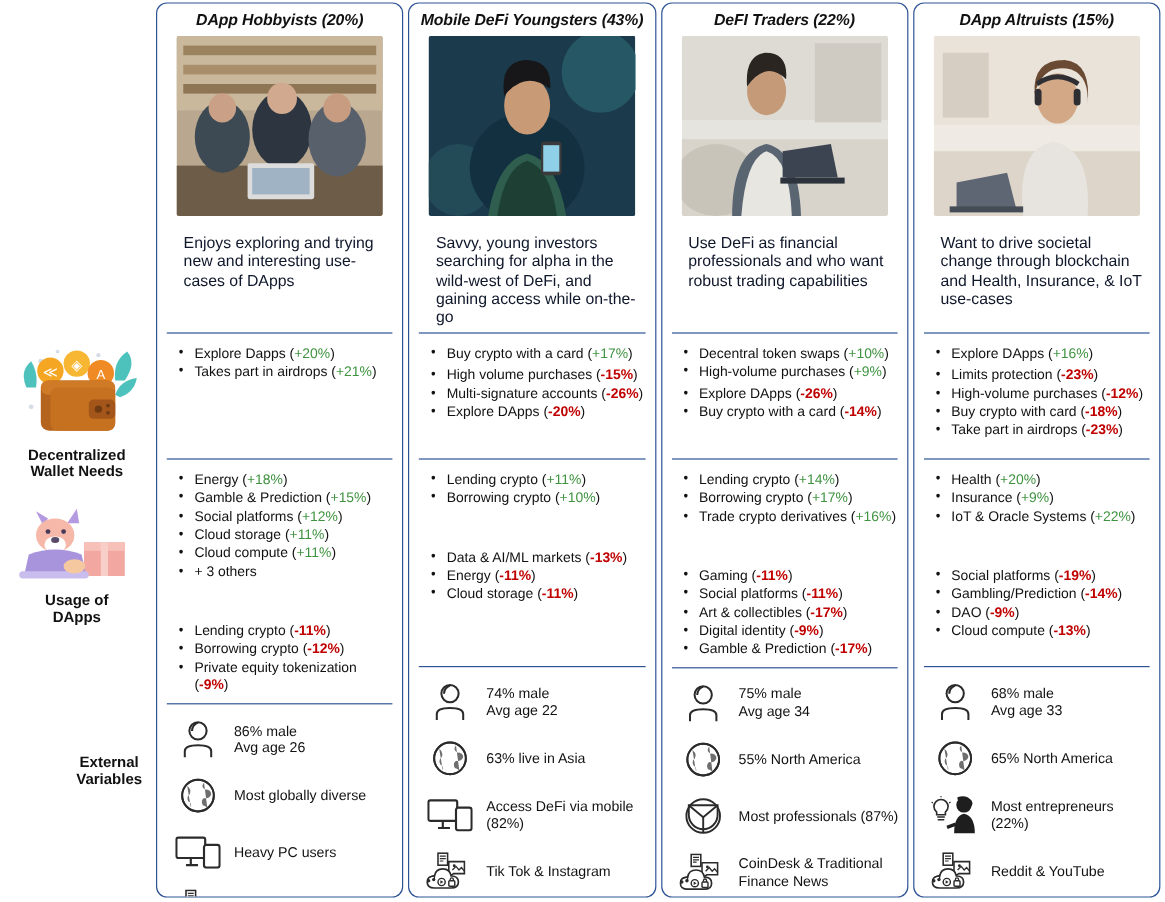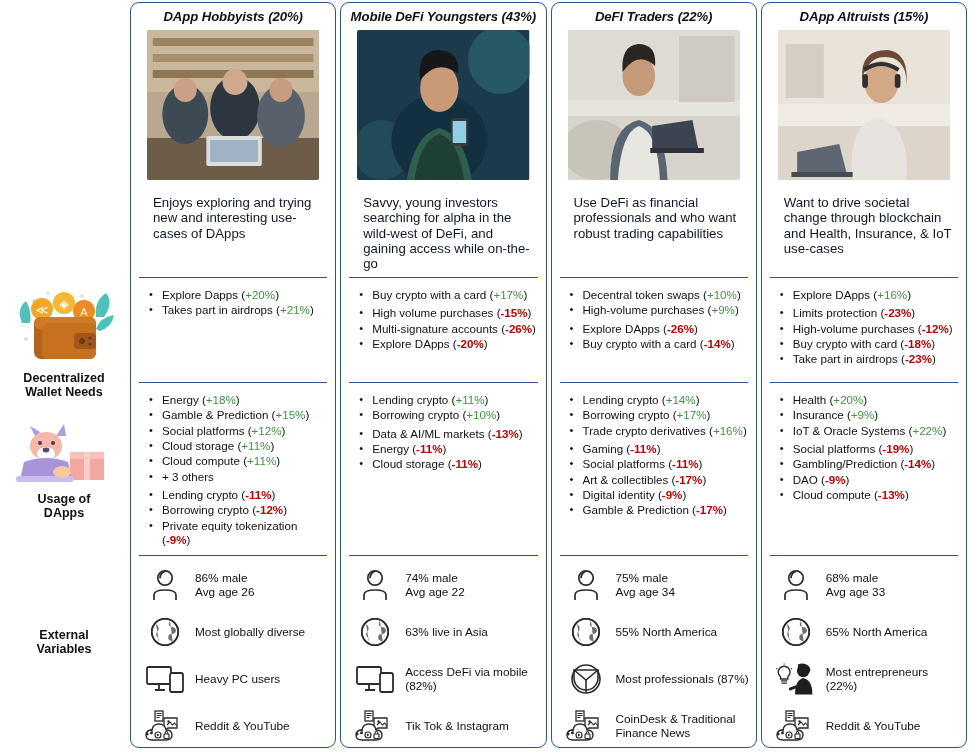--- a/index.html
+++ b/index.html
@@ -33,21 +33,21 @@
   }
   .rail-label {
     font-size: 12.5px;
     font-weight: bold;
     color: #111;
     line-height: 1.12;
     white-space: pre-line;
   }
   #rail-wallet { top: 287px; }
   #rail-usage  { top: 424px; }
-  #rail-ext    { top: 628px; }
+  #rail-ext    { top: 628px; margin-left: 27px; }
 
   
   .cols {
     flex: 1 1 auto;
     display: flex;
     gap: 4px;
     padding: 2px 4px 4px 2px;
   }
   .col {
     flex: 1 1 0;
@@ -104,21 +104,21 @@
     margin: 0 8px;
   }
 
   
   .sec {
     padding: 10px 8px 6px 18px;
     display: flex;
     flex-direction: column;
   }
   .sec-wallet { flex: 0 0 104px; }
-  .sec-usage  { flex: 0 0 172px; }
+  .sec-usage  { flex: 0 0 172px; gap: 31px; }
 
   ul.blist { list-style: none; }
   ul.blist li {
     position: relative;
     padding-left: 13px;
     font-size: 11.6px;
     line-height: 1.28;
     color: #111;
     margin-bottom: 0.5px;
   }

